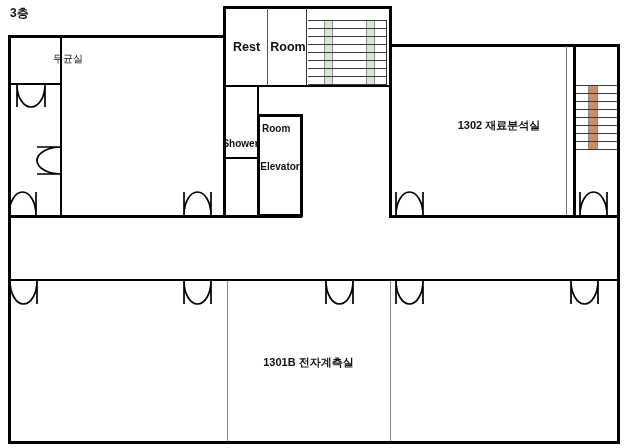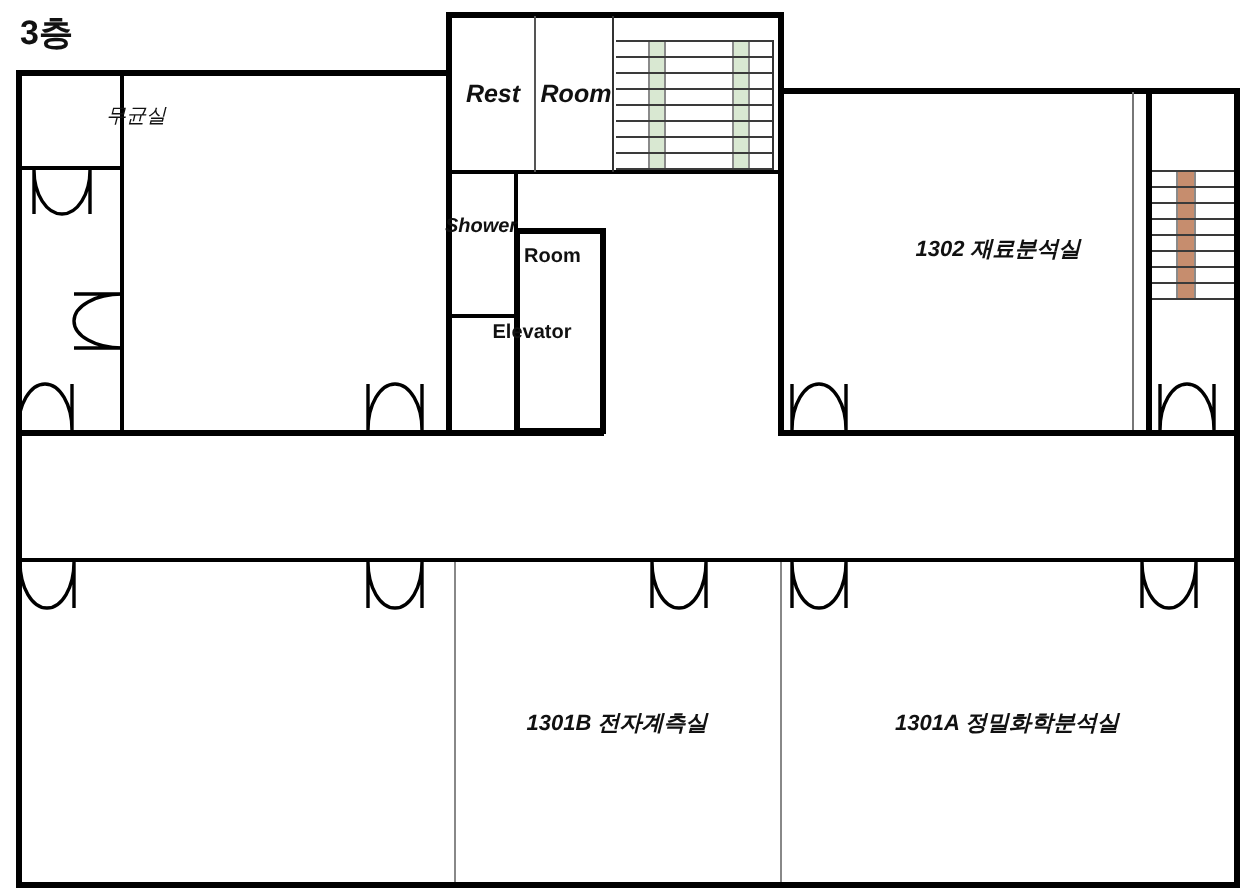--- a/index.html
+++ b/index.html
@@ -11,29 +11,29 @@
   .thinline{position:absolute;background:#555;}
   .grayline{position:absolute;background:#888;}
   .label{
     position:absolute;display:flex;align-items:center;justify-content:center;
     font-weight:bold;font-size:11px;white-space:nowrap;line-height:14px;
   }
   .label.small{font-size:10px;}
   .label.en{font-size:12.5px;}
   .label.left{justify-content:flex-start;}
   .title{
-    position:absolute;left:10px;top:5px;font-size:17px;font-weight:bold;
+    position:absolute;left:10px;top:5px;font-size:12px;font-weight:bold;
   }
   .treads{
     position:absolute;
     background:repeating-linear-gradient(to bottom,#3a3a3a 0,#3a3a3a 1px,transparent 1px,transparent 8px);
   }
   .stripe{position:absolute;border-left:1px solid #8a8a8a;border-right:1px solid #8a8a8a;box-sizing:border-box;}
   .elevator-box{position:absolute;border:3px solid #000;box-sizing:border-box;background:transparent;}
-  .room{position:absolute;font-style:italic;}
+  .room{position:absolute;}
   svg.doors{position:absolute;left:0;top:0;}
 </style>
 </head>
 <body>
 
 <div class="plan">
 
   <div class="title">3층</div>
 
   <div class="wall" style="left:8px;top:35px;width:217px;height:3px;"></div>
@@ -78,41 +78,38 @@
   </div>
 
   <div class="room" style="left:8px;top:85px;width:52px;height:130px;"></div>
 
 
   <div class="room" style="left:226px;top:8px;width:81px;height:78px;">
     <div class="label en" style="left:0;top:32px;width:41px;">Rest</div>
     <div class="label en" style="left:43px;top:32px;width:38px;">Room</div>
   </div>
 
-  <div class="room" style="left:223px;top:72px;width:34px;height:128px;">
+  <div class="room" style="left:223px;top:102px;width:34px;height:128px;">
     <div class="label small" style="left:1px;top:35px;width:33px;">Shower</div>
   </div>
   <div class="label small left" style="left:262px;top:122px;width:38px;">Room</div>
 
-  <div class="label small" style="left:245px;top:160px;width:42px;">Elevator</div>
+  <div class="label small" style="left:259px;top:160px;width:42px;">Elevator</div>
 
   <div class="room" style="left:392px;top:47px;width:174px;height:168px;">
     <div class="label" style="left:0;top:71px;width:174px;padding-left:20px;">1302  재료분석실</div>
   </div>
 
   <div class="room" style="left:11px;top:218px;width:606px;height:61px;"></div>
 
 
   <div class="room" style="left:227px;top:281px;width:163px;height:160px;">
     <div class="label" style="left:0;top:74px;width:163px;">1301B 전자계측실</div>
   </div>
 
-  <div class="room" style="left:390px;top:281px;width:227px;height:160px;">
-    <div class="label" style="left:0;top:74px;width:227px;">1301A  정밀화학분석실</div>
-  </div>
 
   <svg class="doors" width="624" height="448" viewBox="0 0 624 448" fill="none" stroke="#000" stroke-width="1.7">
 
     <path d="M10 281 V304 M37 281 V304 M10 281 A13.5 23 0 0 0 23.5 304 M37 281 A13.5 23 0 0 1 23.5 304"></path>
     <path d="M184 281 V304 M211 281 V304 M184 281 A13.5 23 0 0 0 197.5 304 M211 281 A13.5 23 0 0 1 197.5 304"></path>
     <path d="M326 281 V304 M353 281 V304 M326 281 A13.5 23 0 0 0 339.5 304 M353 281 A13.5 23 0 0 1 339.5 304"></path>
     <path d="M396 281 V304 M423 281 V304 M396 281 A13.5 23 0 0 0 409.5 304 M423 281 A13.5 23 0 0 1 409.5 304"></path>
     <path d="M571 281 V304 M598 281 V304 M571 281 A13.5 23 0 0 0 584.5 304 M598 281 A13.5 23 0 0 1 584.5 304"></path>
 
     <path d="M9 215 V192 M36 215 V192 M9 215 A13.5 23 0 0 1 22.5 192 M36 215 A13.5 23 0 0 0 22.5 192"></path>

